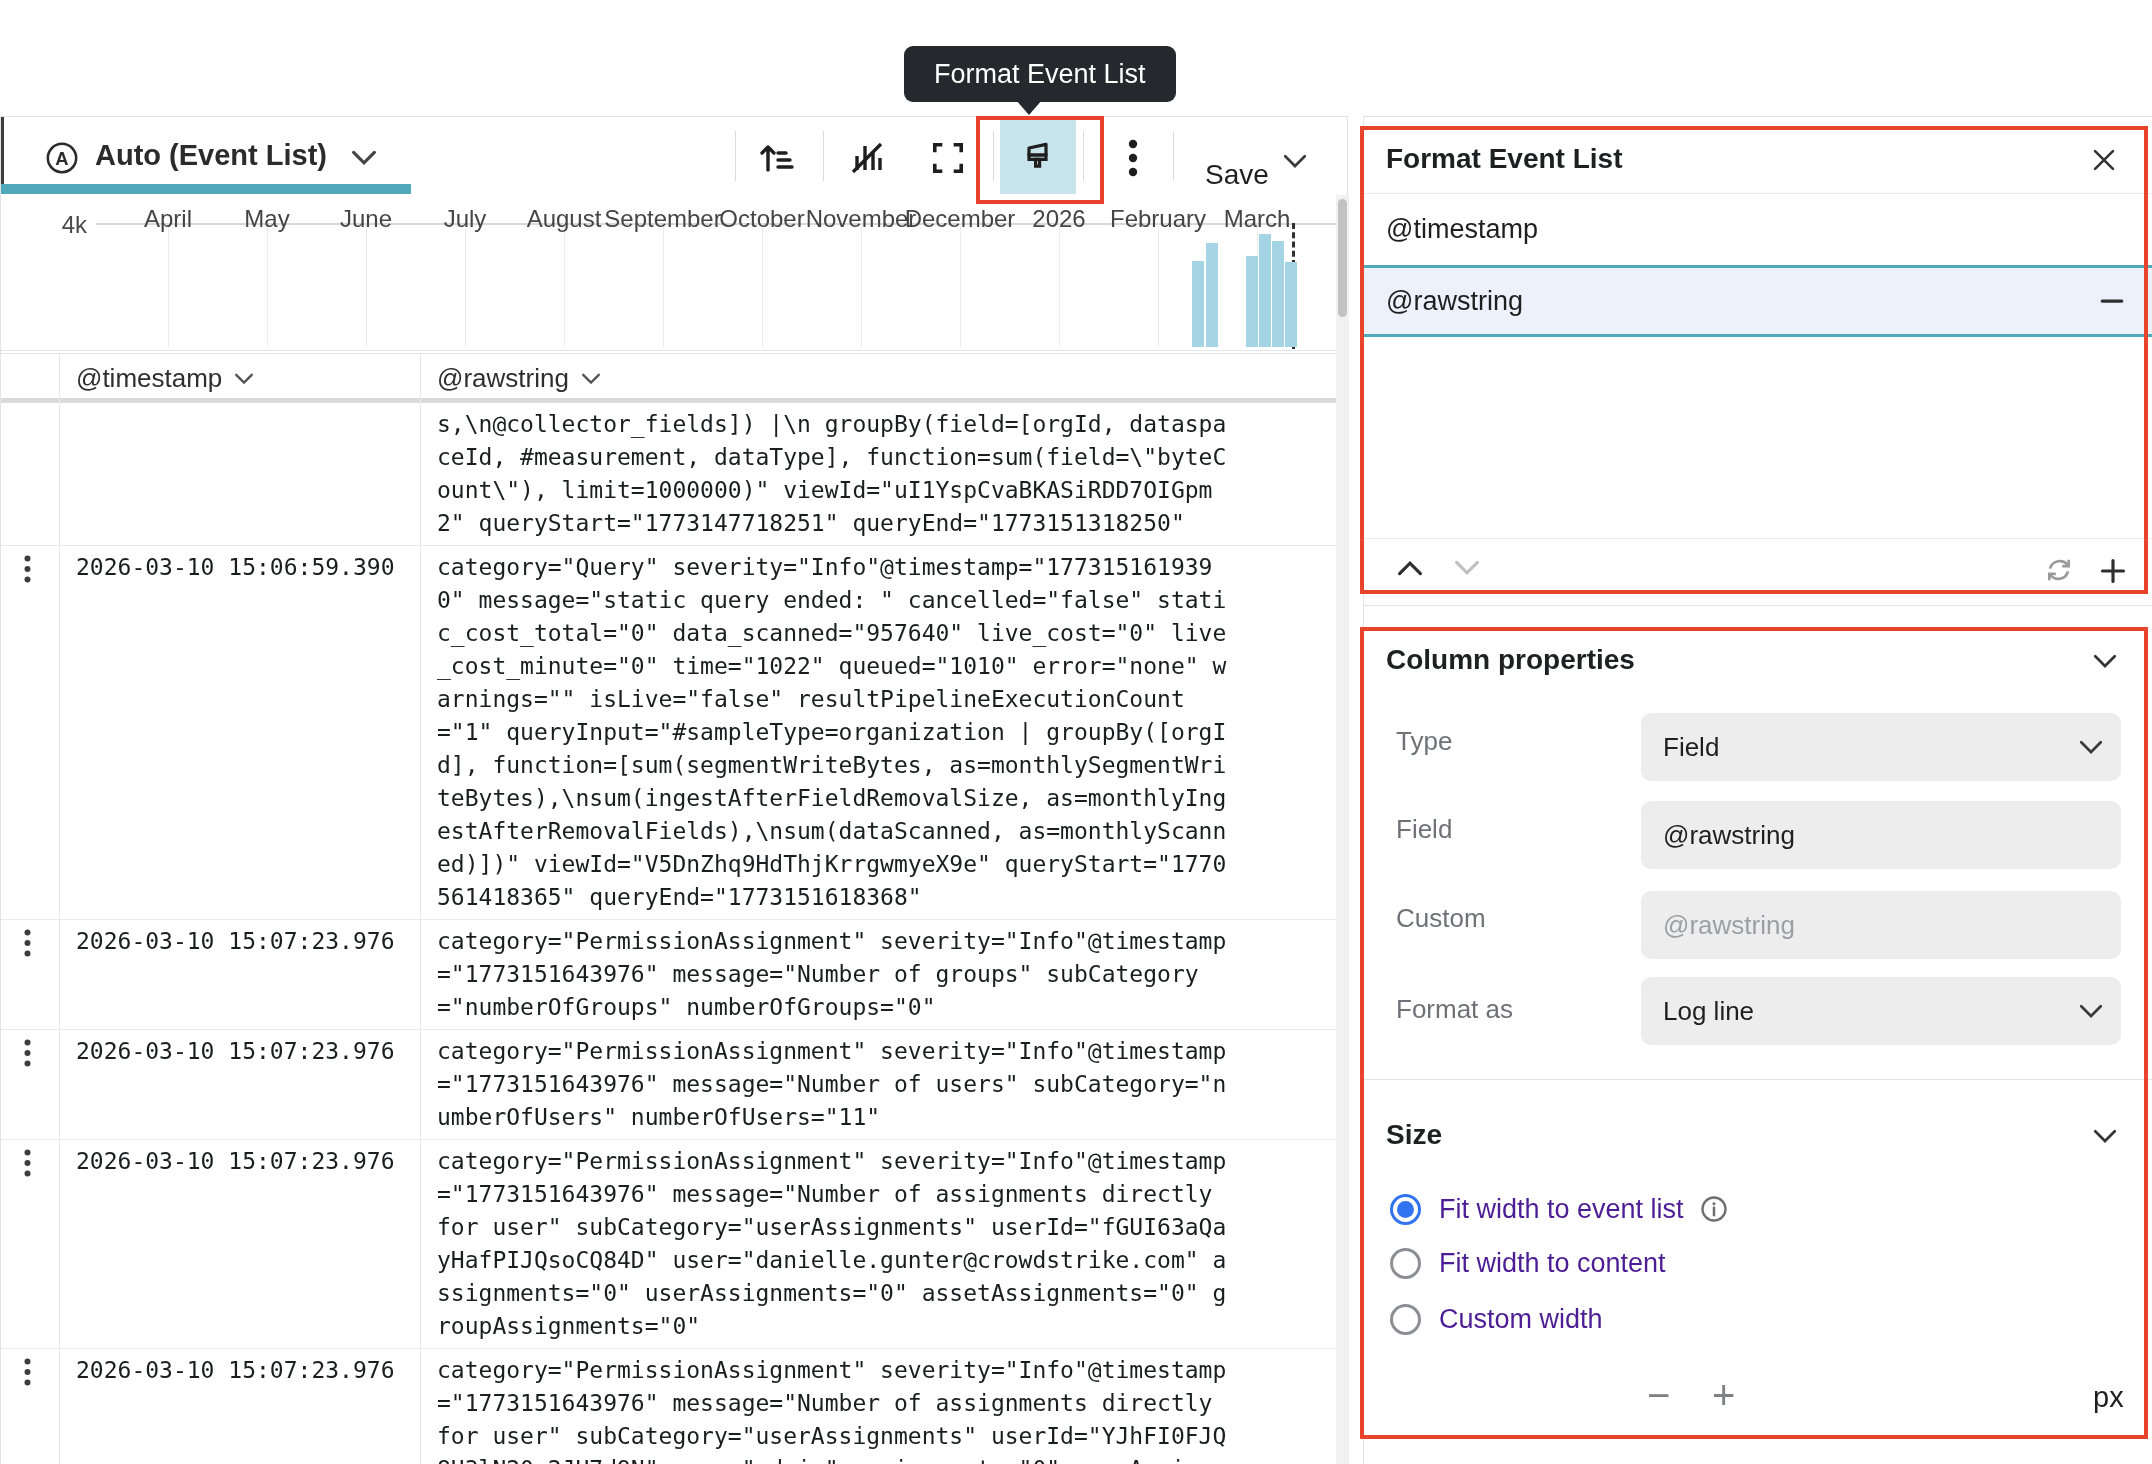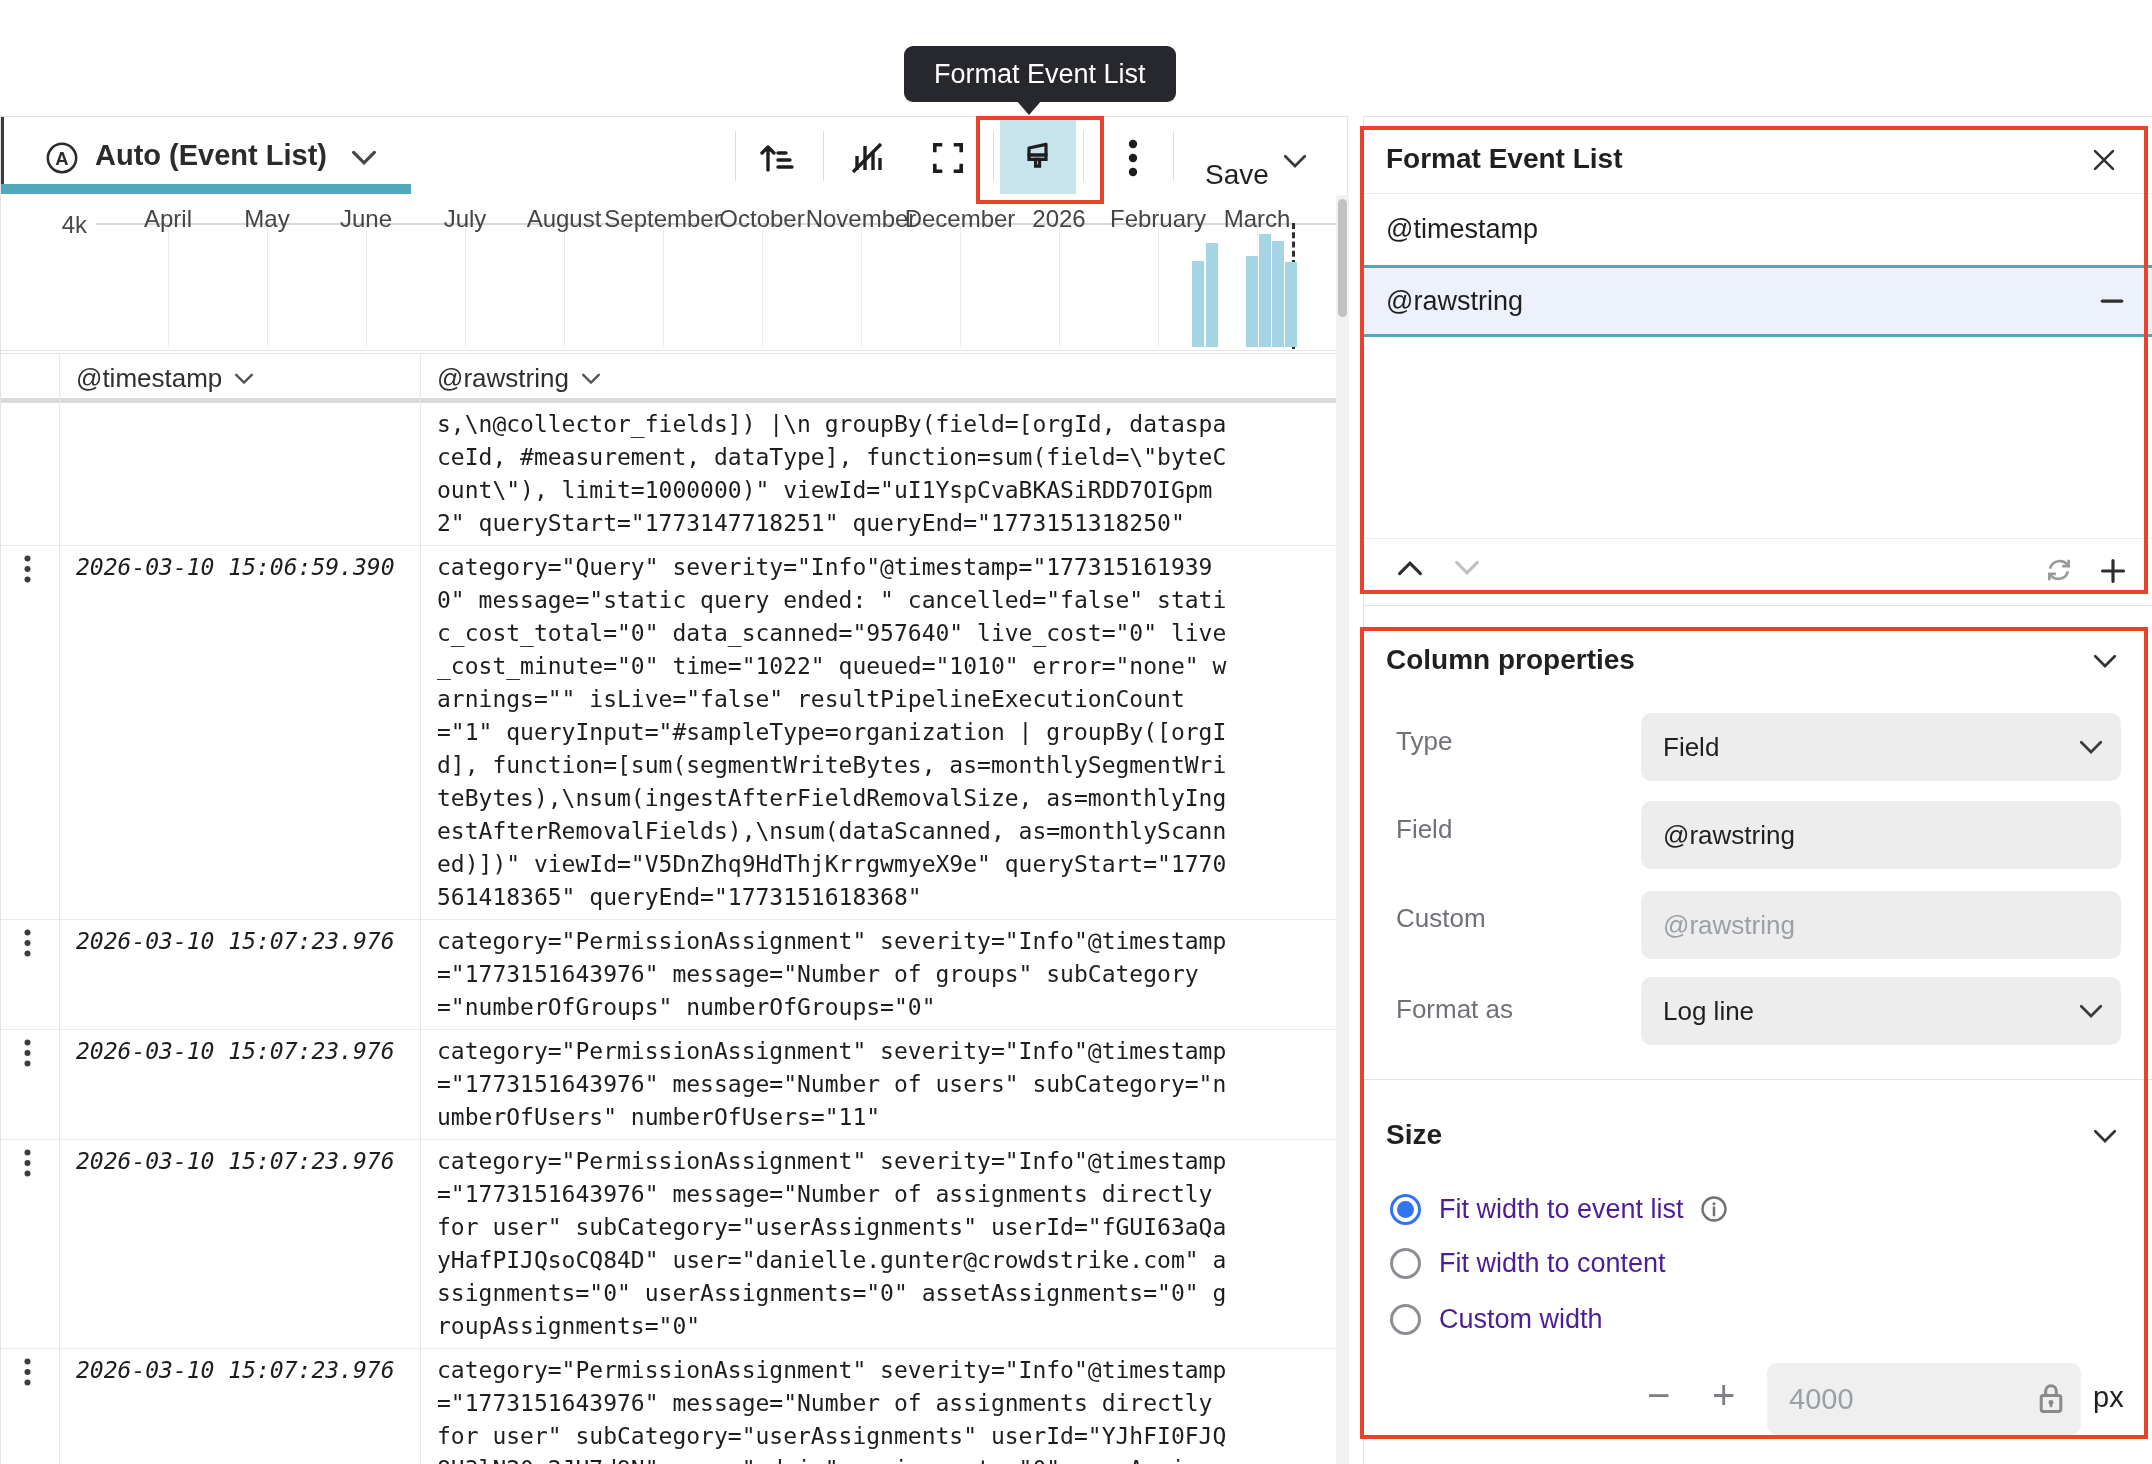--- a/index.html
+++ b/index.html
@@ -51,21 +51,21 @@
 
   
   .thead { left:0; top:236px; width:1346px; height:50px; background:#fff;
            border-top:1px solid #e3e3e3; border-bottom:5px solid #dadada; }
   .th { top:9px; display:flex; align-items:center; gap:12px; font-size:26px; color:#2f2f2f; cursor:pointer; }
   .col-line { top:236px; width:1px; height:1112px; background:#e8e8e8; }
   .tbody { left:0; top:286px; width:1335px; }
   .row { position:relative; border-bottom:1px solid #eaeaea; padding:5px 0; }
   .kebab-icon { position:absolute; left:22px; top:8px; color:#3d3d3d; cursor:pointer; }
   .ts { position:absolute; left:75px; top:5px; font-family:"DejaVu Sans Mono", monospace;
-        font-size:23px; line-height:33px; color:#1b1d20;font-style:italic; }
+        font-size:23px; line-height:33px; color:#1b1d20; }
   .raw { margin-left:436px; width:880px; font-family:"DejaVu Sans Mono", monospace;
          font-size:23px; line-height:33px; color:#1b1d20; white-space:pre; }
 
   
   .scroll-track { left:1336px; top:195px; width:13px; height:1269px; background:#f1f1f1; }
   .scroll-thumb { left:1338px; top:199px; width:9px; height:118px; background:#c2c2c2; border-radius:5px; cursor:pointer; }
 
   
   .pane-right { left:1363px; top:116px; width:789px; height:1348px; background:#fff;
                 border:1px solid #e3e3e3; border-bottom:none; border-right:none; }
@@ -411,31 +411,20 @@
       <span class="radio-circle"></span>
       <span class="radio-label">Fit width to content</span>
     </div>
     <div class="abs radio-row" style="top:1182px">
       <span class="radio-circle"></span>
       <span class="radio-label">Custom width</span>
     </div>
 
     <span class="abs stepper-btn" style="left:283px; top:1260px">−</span>
     <span class="abs stepper-btn" style="left:348px; top:1260px">+</span>
-    <div class="abs size-input-wrap">
-      <input class="size-input" value="4000" style="">
-      <span class="lock-icon">
-        <svg width="32" height="36" viewBox="0 0 18 20">
-            <rect x="3.5" y="8" width="11" height="9" rx="1.2" fill="none" stroke="currentColor" stroke-width="1.7"></rect>
-            <path d="M6 8V5.5a3 3 0 0 1 6 0V8" fill="none" stroke="currentColor" stroke-width="1.7"></path>
-            <circle cx="9" cy="12" r="1.4" fill="currentColor"></circle>
-            <path d="M9 12.8v1.8" stroke="currentColor" stroke-width="1.5"></path>
-          </svg>
-      </span>
-    </div>
     <span class="abs px-label">px</span>
   </div>
 
   <div class="abs annot" style="left:976px; top:116px; width:128px; height:88px;"></div>
   <div class="abs annot" style="left:1360px; top:126px; width:788px; height:468px;"></div>
   <div class="abs annot" style="left:1360px; top:627px; width:788px; height:812px;"></div>
 
 </div>
 
 </body></html>

